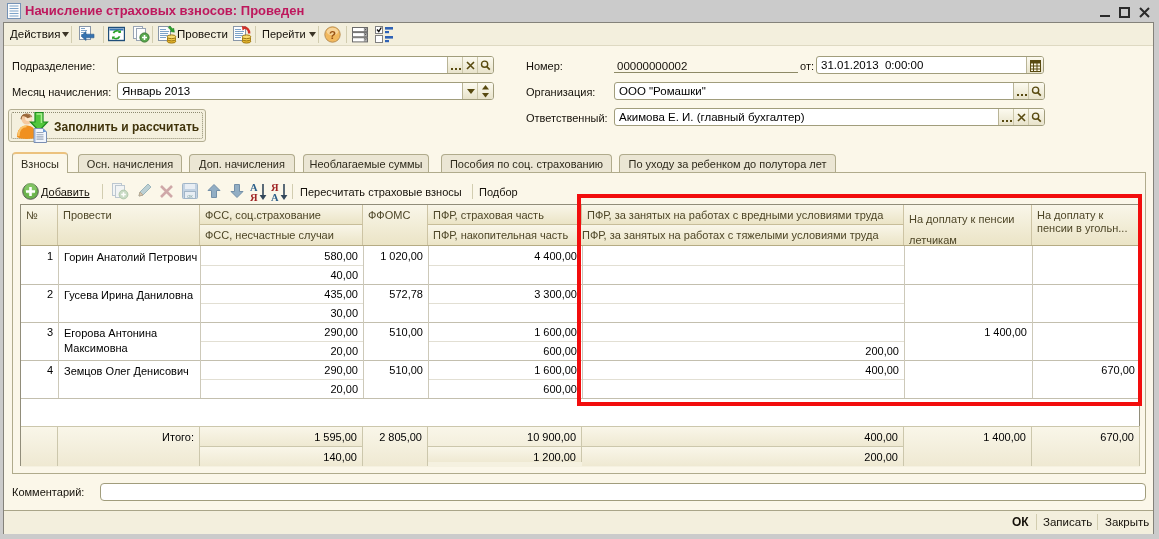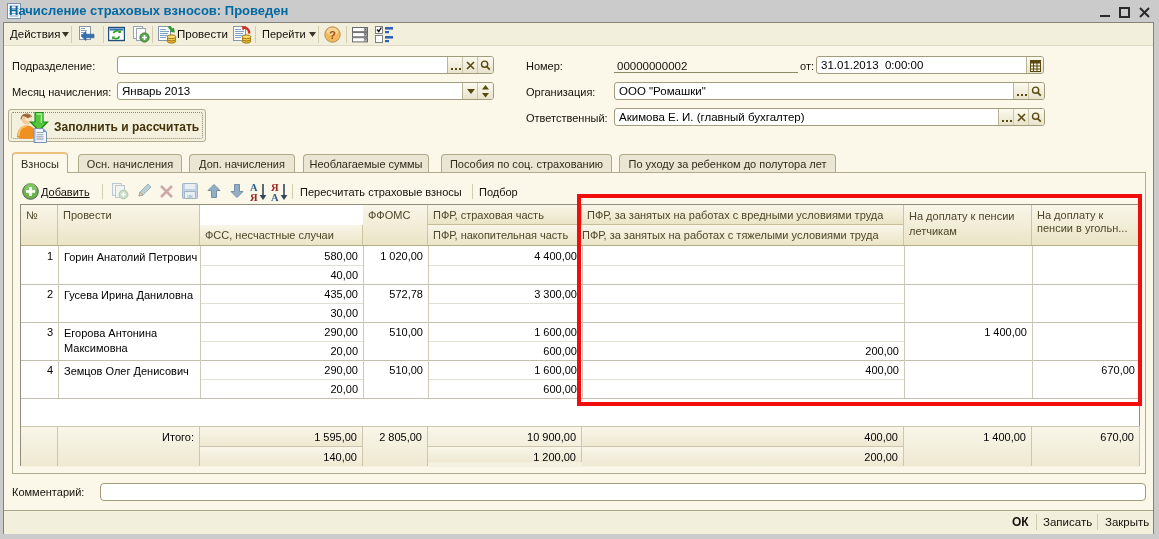--- a/index.html
+++ b/index.html
@@ -24,21 +24,21 @@
 .redrect { position:absolute; left:577px; top:194px; width:565px; height:212px; border:4px solid #f20d0d; z-index:50; }
 </style></head>
 <body>
 <div class="abs" style="left:0;top:0;width:1159px;height:22px;background:#cbcbcb"></div>
 <svg class="abs" style="left:7px;top:3px" width="14" height="16" viewBox="0 0 14 16">
     <rect x="0.5" y="0.5" width="13" height="15" fill="#fbfbfb" stroke="#7592b5"></rect>
     <g stroke="#7da3c9" stroke-width="1.2">
       <path d="M2.5 3h9M2.5 5.5h9M2.5 8h9M2.5 10.5h9M2.5 13h9"></path>
     </g>
   </svg>
-<div class="abs" style="left:9px;top:3px;font-size:13px;font-weight:bold;color:#0369a1">Начисление страховых взносов: Проведен</div>
+<div class="abs" style="left:25px;top:3px;font-size:13px;font-weight:bold;color:#be185d">Начисление страховых взносов: Проведен</div>
 <div class="abs" style="left:1100px;top:15px;width:10px;height:2px;background:#2a2a2a"></div>
 <div class="abs" style="left:1119px;top:7px;width:11px;height:11px;border:2px solid #2a2a2a"></div>
 <svg class="abs" style="left:1139px;top:7px" width="11" height="11" viewBox="0 0 11 11">
     <path d="M1 1l9 9M10 1l-9 9" stroke="#2a2a2a" stroke-width="2"></path>
   </svg>
 <div class="client"></div>
 <div class="abs" style="left:4px;top:23px;width:1149px;height:23px;background:#f3efdd;border-bottom:1px solid #ded9c2"></div>
 <div class="lbl" style="left:10px;top:28px;font-size:11.5px">Действия</div>
 <svg class="abs" style="left:62px;top:32px" width="7" height="5">
     <path d="M0 0h7l-3.5 5z" fill="#3a3426"></path>
@@ -299,27 +299,28 @@
 <text x="0" y="9" font-size="10.5" font-weight="bold" fill="#a02424" font-family="Liberation Serif">Я</text>
 <text x="0" y="18.5" font-size="10.5" font-weight="bold" fill="#2c5f8a" font-family="Liberation Serif">А</text>
 <path d="M13 2v11" stroke="#33475a" stroke-width="1.6"></path>
 <path d="M13 18l-3.4-5h6.8z" fill="#33475a"></path>
 </svg>
 <div class="ttxt" style="left:300px;top:186px;z-index:4">Пересчитать страховые взносы</div>
 <div class="ttxt" style="left:479px;top:186px;z-index:4">Подбор</div>
 <div class="abs" style="left:20px;top:204px;width:1120px;height:262px;border:1px solid #918d7a;background:#fff;z-index:4">
 <div class="hcell" style="left:0px;top:0;width:37px;height:40px;padding-right:6px">№</div>
 <div class="hcell" style="left:37px;top:0;width:142px;height:40px;padding-right:6px">Провести</div>
+<div class="hcell" style="left:179px;top:0;width:163px;height:20px;border-bottom:1px solid #c7bd99">ФСС, соц.страхование</div>
 <div class="hcell" style="left:179px;top:20px;width:163px;height:20px">ФСС, несчастные случаи</div>
 <div class="hcell" style="left:407px;top:0;width:154px;height:20px;border-bottom:1px solid #c7bd99">ПФР, страховая часть</div>
 <div class="hcell" style="left:342px;top:0;width:65px;height:40px;padding-right:6px">ФФОМС</div>
 <div class="hcell" style="left:407px;top:20px;width:154px;height:20px">ПФР, накопительная часть</div>
 <div class="hcell" style="left:561px;top:0;width:322px;height:20px;border-bottom:1px solid #c7bd99">ПФР, за занятых на работах с вредными условиями труда</div>
 <div class="hcell" style="left:556px;top:20px;width:327px;height:20px">ПФР, за занятых на работах с тяжелыми условиями труда</div>
-<div class="hcell" style="left:883px;top:0;width:128px;height:40px;white-space:normal;line-height:15px;padding-right:6px">На доплату к пенсии летчикам</div>
+<div class="hcell" style="left:883px;top:0;width:128px;height:40px;white-space:normal;line-height:21px;padding-right:6px">На доплату к пенсии летчикам</div>
 <div class="hcell" style="left:1011px;top:0;width:108px;height:40px;white-space:normal;line-height:13px;padding-right:6px">На доплату к пенсии в угольн...</div>
 <div class="abs" style="left:0;top:40px;width:1118px;height:1px;background:#b5ab84"></div>
 <div class="abs" style="left:37px;top:41px;width:1px;height:38px;background:#cdc9b9"></div>
 <div class="abs" style="left:179px;top:41px;width:1px;height:38px;background:#cdc9b9"></div>
 <div class="abs" style="left:342px;top:41px;width:1px;height:38px;background:#cdc9b9"></div>
 <div class="abs" style="left:407px;top:41px;width:1px;height:38px;background:#cdc9b9"></div>
 <div class="abs" style="left:561px;top:41px;width:1px;height:38px;background:#cdc9b9"></div>
 <div class="abs" style="left:883px;top:41px;width:1px;height:38px;background:#cdc9b9"></div>
 <div class="abs" style="left:1011px;top:41px;width:1px;height:38px;background:#cdc9b9"></div>
 <div class="cell num" style="left:0;top:41px;width:37px;height:19px">1</div>

